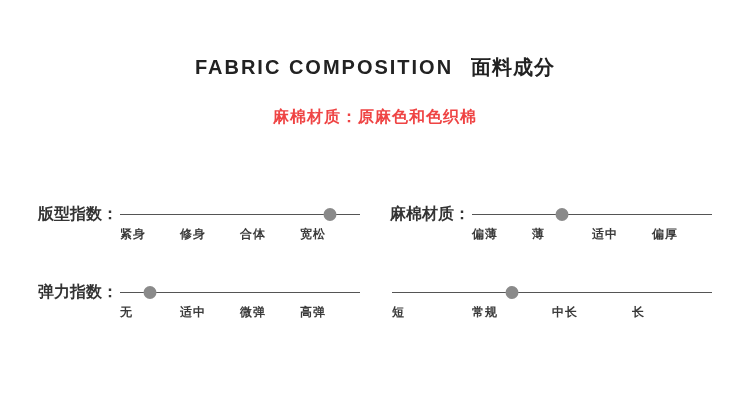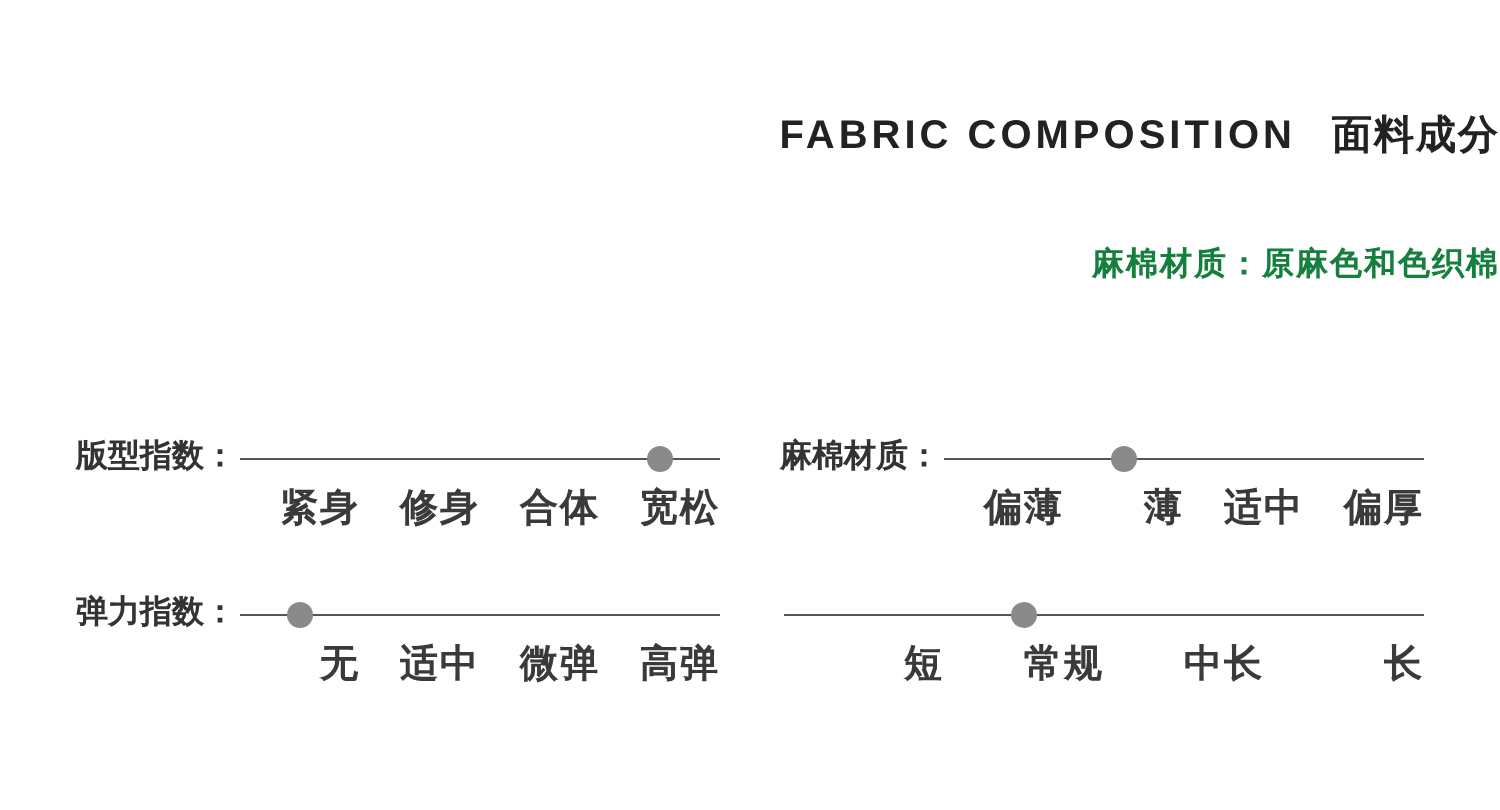--- a/index.html
+++ b/index.html
@@ -10,37 +10,37 @@
   .page {
     position: relative;
     width: 750px;
     height: 405px;
     background: #ffffff;
     font-family: "Liberation Sans", "DejaVu Sans", sans-serif;
     overflow: hidden;
   }
   .header {
     padding-top: 54px;
-    text-align: right;
+    text-align: center;
   }
   .title {
     font-size: 20px;
     font-weight: bold;
     color: #222222;
     letter-spacing: 1px;
   }
   .title .en {
     letter-spacing: 2px;
     margin-right: 18px;
   }
   .subtitle {
-    margin-top: 41px;
+    margin-top: 26px;
     font-size: 16px;
     font-weight: bold;
-    color: #15803d;
+    color: #ef4444;
     letter-spacing: 1px;
   }
   .metrics-grid {
     margin-top: 76px;
     padding: 0 38px;
     display: grid;
     grid-template-columns: 1fr 1fr;
     column-gap: 46px;
     row-gap: 34px;
     gap: 30px;
@@ -82,22 +82,22 @@
   }
   .options {
     position: absolute;
     top: 22px;
     left: 0;
     right: 0;
     display: flex;
   }
   .option {
     flex: 1;
-    text-align: right;
-    font-size: 19px;
+    text-align: left;
+    font-size: 12px;
     font-weight: bold;
     color: #3a3a3a;
     letter-spacing: 1px;
   }
 </style>
 </head>
 <body>
 
 <div class="page">
   <div class="header">

